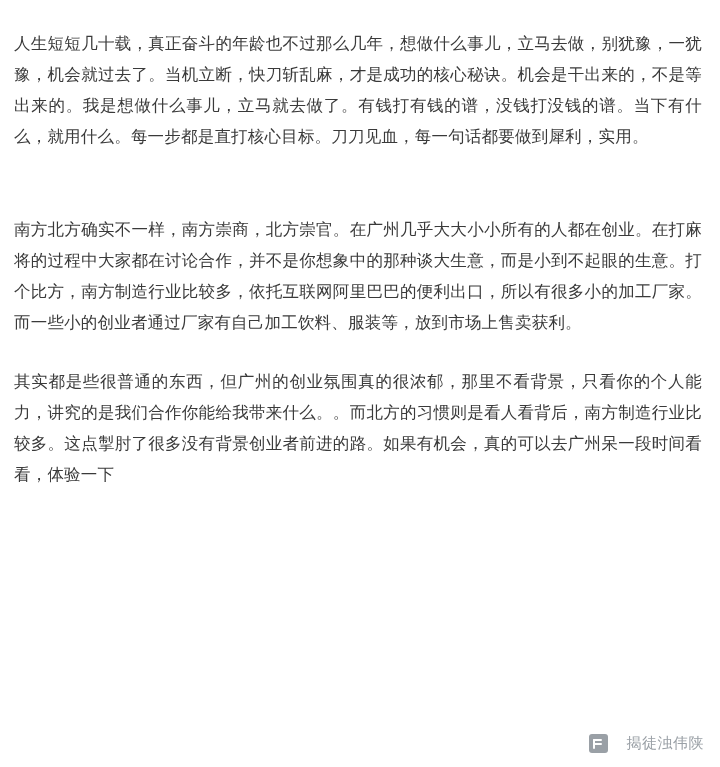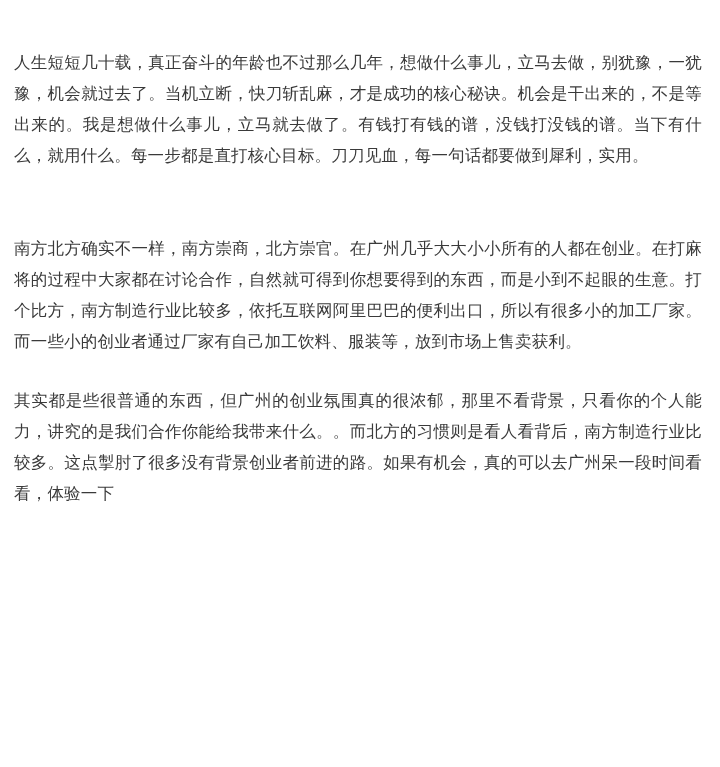--- a/index.html
+++ b/index.html
@@ -14,23 +14,22 @@
     overflow: hidden;
   }
   .page {
     position: relative;
     width: 720px;
     height: 767px;
     background: #ffffff;
     box-sizing: border-box;
   }
   .article {
-    padding: 12px 18px 0 14px;
+    padding: 28px 18px 0 14px;
     box-sizing: border-box;
-    margin-top: 35px;
   }
   .para {
     margin: 0 0 0 0;
     font-size: 16.5px;
     line-height: 31px;
     color: #3a3a3a;
     text-align: justify;
     letter-spacing: 0.2px;
     word-break: break-all;
   }
@@ -87,21 +86,21 @@
     white-space: nowrap;
   }
 </style>
 </head>
 <body>
 
 <div class="page">
 
   <div class="article">
     <p class="para">人生短短几十载，真正奋斗的年龄也不过那么几年，想做什么事儿，立马去做，别犹豫，一犹豫，机会就过去了。当机立断，快刀斩乱麻，才是成功的核心秘诀。机会是干出来的，不是等出来的。我是想做什么事儿，立马就去做了。有钱打有钱的谱，没钱打没钱的谱。当下有什么，就用什么。每一步都是直打核心目标。刀刀见血，每一句话都要做到犀利，实用。</p>
-    <p class="para gap-medium">南方北方确实不一样，南方崇商，北方崇官。在广州几乎大大小小所有的人都在创业。在打麻将的过程中大家都在讨论合作，自然就可得到你想要得到的东西，而是小到不起眼的生意。打个比方，南方制造行业比较多，依托互联网阿里巴巴的便利出口，所以有很多小的加工厂家。而一些小的创业者通过厂家有自己加工饮料、服装等，放到市场上售卖获利。</p>
+    <p class="para gap-medium">南方北方确实不一样，南方崇商，北方崇官。在广州几乎大大小小所有的人都在创业。在打麻将的过程中大家都在讨论合作，并不是你想象中的那种谈大生意，而是小到不起眼的生意。打个比方，南方制造行业比较多，依托互联网阿里巴巴的便利出口，所以有很多小的加工厂家。而一些小的创业者通过厂家有自己加工饮料、服装等，放到市场上售卖获利。</p>
     <p class="para gap-small">其实都是些很普通的东西，但广州的创业氛围真的很浓郁，那里不看背景，只看你的个人能力，讲究的是我们合作你能给我带来什么。。而北方的习惯则是看人看背后，南方制造行业比较多。这点掣肘了很多没有背景创业者前进的路。如果有机会，真的可以去广州呆一段时间看看，体验一下</p>
   </div>
 
   <div class="footer">
     <span class="footer-logo"></span>
     <span class="footer-text">揭徒浊伟陕</span>
   </div>
 
 </div>
 

